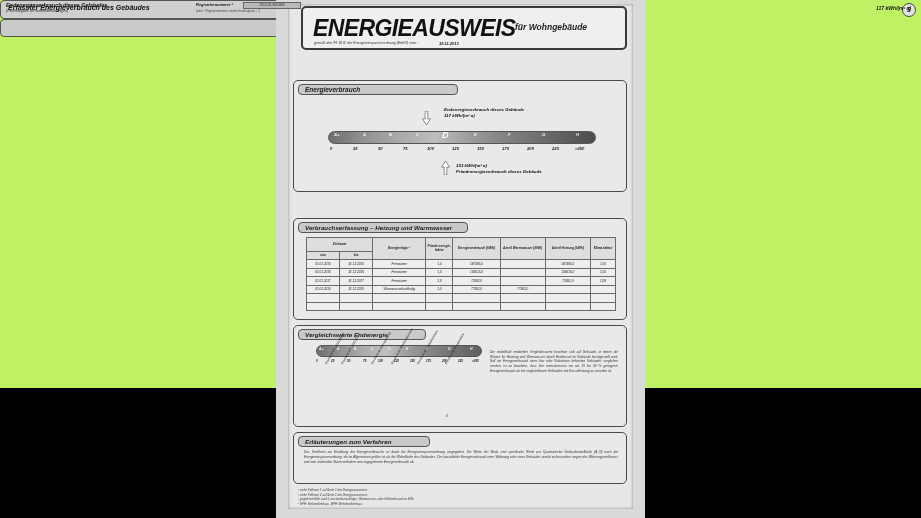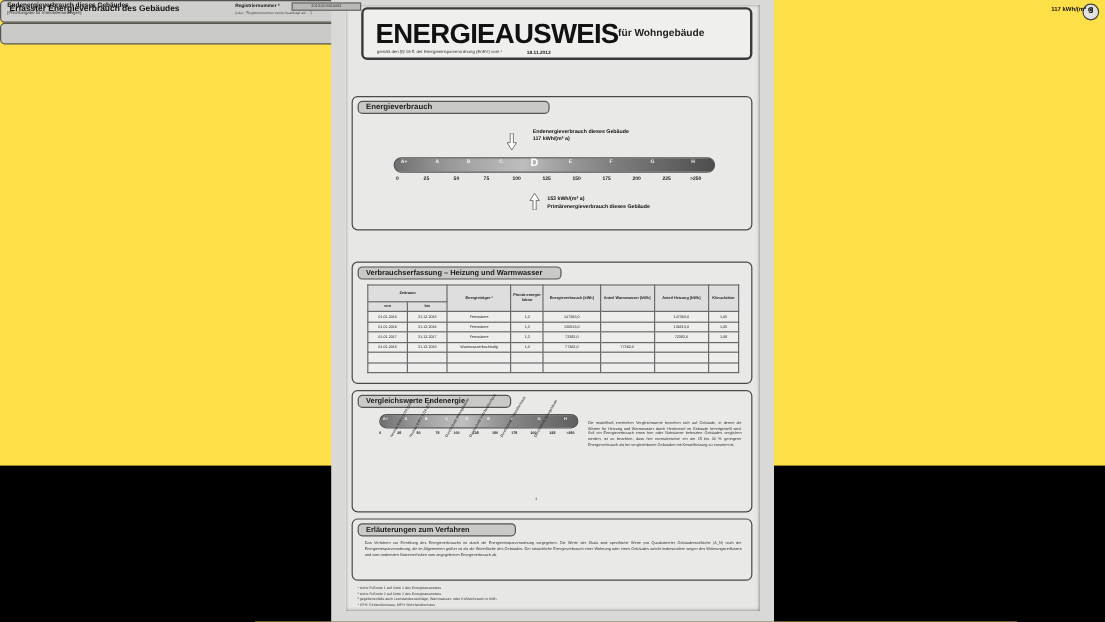--- a/index.html
+++ b/index.html
@@ -1,21 +1,21 @@
 <!DOCTYPE html>
 <html><head>
 <meta charset="utf-8">
 <style>
   html,body{margin:0;padding:0;}
   body{
     width:921px;height:518px;overflow:hidden;
     background:#000;
     font-family:"Liberation Sans", sans-serif;
   }
-  .stage{position:relative;width:921px;height:388px;background:#fde047;}
+  .stage{position:relative;width:921px;height:388px;background:#bef264;font-style:italic;}
   .page{
     position:absolute;left:276px;top:0;width:369px;height:518px;
     background:#d9d9d7;
   }
   .sheet{
     position:absolute;left:288px;top:4px;width:345px;height:505px;
     background:#e7e7e5;
     box-shadow:0 0 3px rgba(0,0,0,.45) inset;
   }
   .box{

